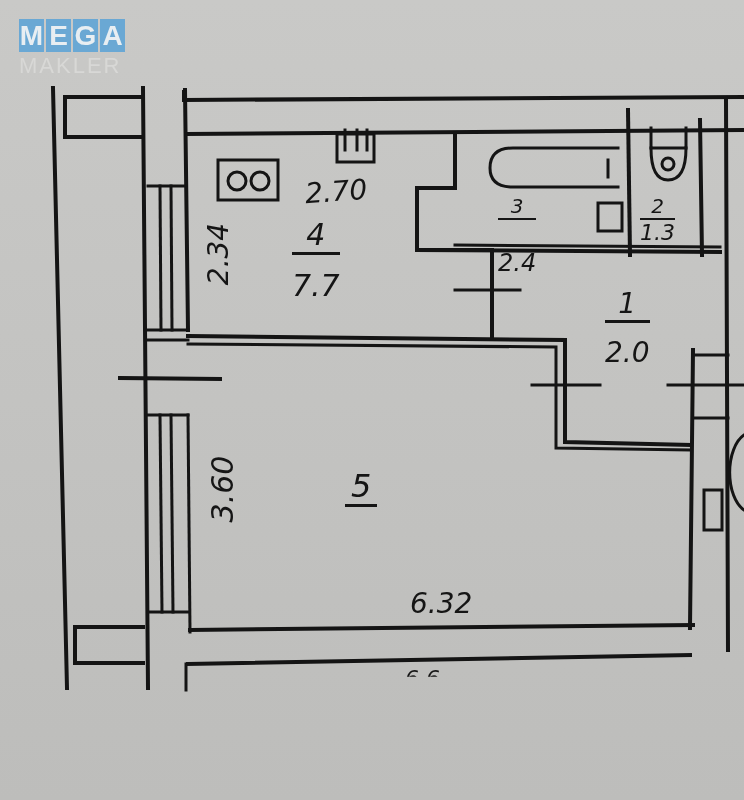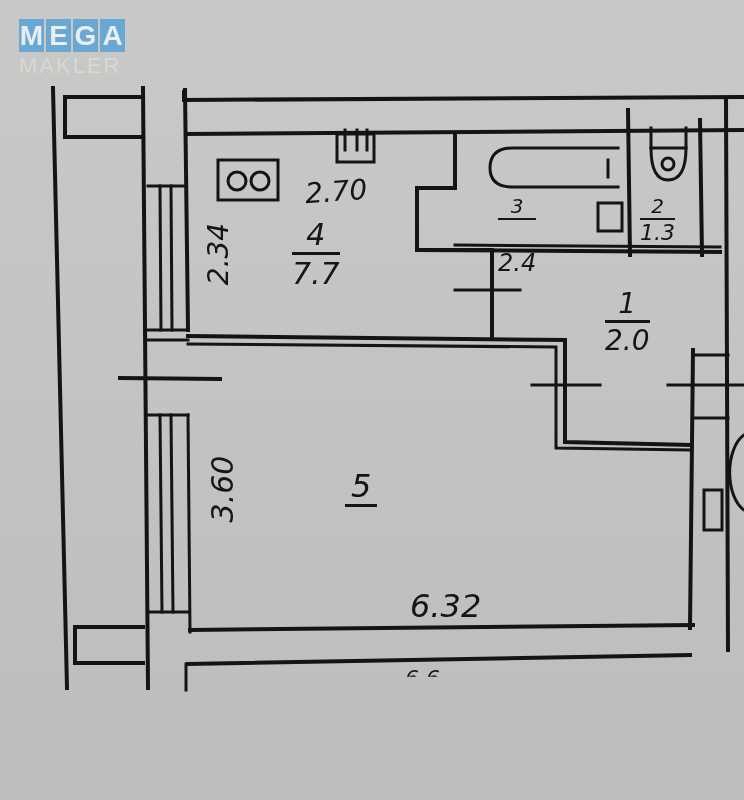--- a/index.html
+++ b/index.html
@@ -20,21 +20,21 @@
   .logo-bottom {
     color:#d8d8d6; font-family:"Liberation Sans", sans-serif; font-size:22px;
     letter-spacing:2px; margin-top:1px;
   }
   svg.plan { position:absolute; left:0; top:0; }
   .lbl { position:absolute; font-family:"DejaVu Sans", sans-serif; font-style:italic;
     color:#151515; font-size:30px; line-height:1; white-space:nowrap; }
   .room-label { position:absolute; text-align:center; font-family:"DejaVu Sans", sans-serif;
     font-style:italic; color:#151515; line-height:1; }
   .room-label .num { display:block; border-bottom:3px solid #151515; padding:0 6px 2px; }
-  .room-label .area { display:block; padding-top:4px; }
+  .room-label .area { display:block; padding-top:16px; }
 </style>
 </head>
 <body>
 
 <div class="paper"></div>
 
 <div class="logo">
   <div class="logo-top">
     <span>M</span>
     <span>E</span>
@@ -124,21 +124,21 @@
   <path d="M75 627 L143 627 M75 627 L75 663 L143 663" stroke-width="4"></path>
   <line x1="190" y1="630" x2="693" y2="625" stroke-width="4"></line>
   <line x1="188" y1="664" x2="690" y2="655" stroke-width="4"></line>
   <line x1="186" y1="664" x2="186" y2="690" stroke-width="3"></line>
   <line x1="148" y1="612" x2="188" y2="612" stroke-width="3"></line>
 </svg>
 
 <div class="lbl" style="left:305px;top:178px;font-size:28px;transform:rotate(-4deg);">2.70</div>
 <div class="lbl" style="left:188px;top:240px;font-size:28px;transform:rotate(-90deg);">2.34</div>
 <div class="lbl" style="left:190px;top:474px;font-size:30px;transform:rotate(-90deg);">3.60</div>
-<div class="lbl" style="left:410px;top:590px;font-size:32px;font-style:italic;">6.32</div>
+<div class="lbl" style="left:410px;top:590px;font-size:28px;font-style:italic;">6.32</div>
 <div class="lbl" style="left:405px;top:668px;font-size:22px;clip-path:inset(0 0 60% 0);">6.6</div>
 
 <div class="room-label" style="left:292px;top:220px;font-size:30px;">
   <span class="num">4</span>
   <span class="area">7.7</span>
 </div>
 <div class="room-label" style="left:498px;top:196px;font-size:20px;">
   <span class="num" style="border-width:2px;">3</span>
   <span class="area" style="font-size:24px;padding-top:19px;margin-top:12px;">2.4</span>
 </div>

